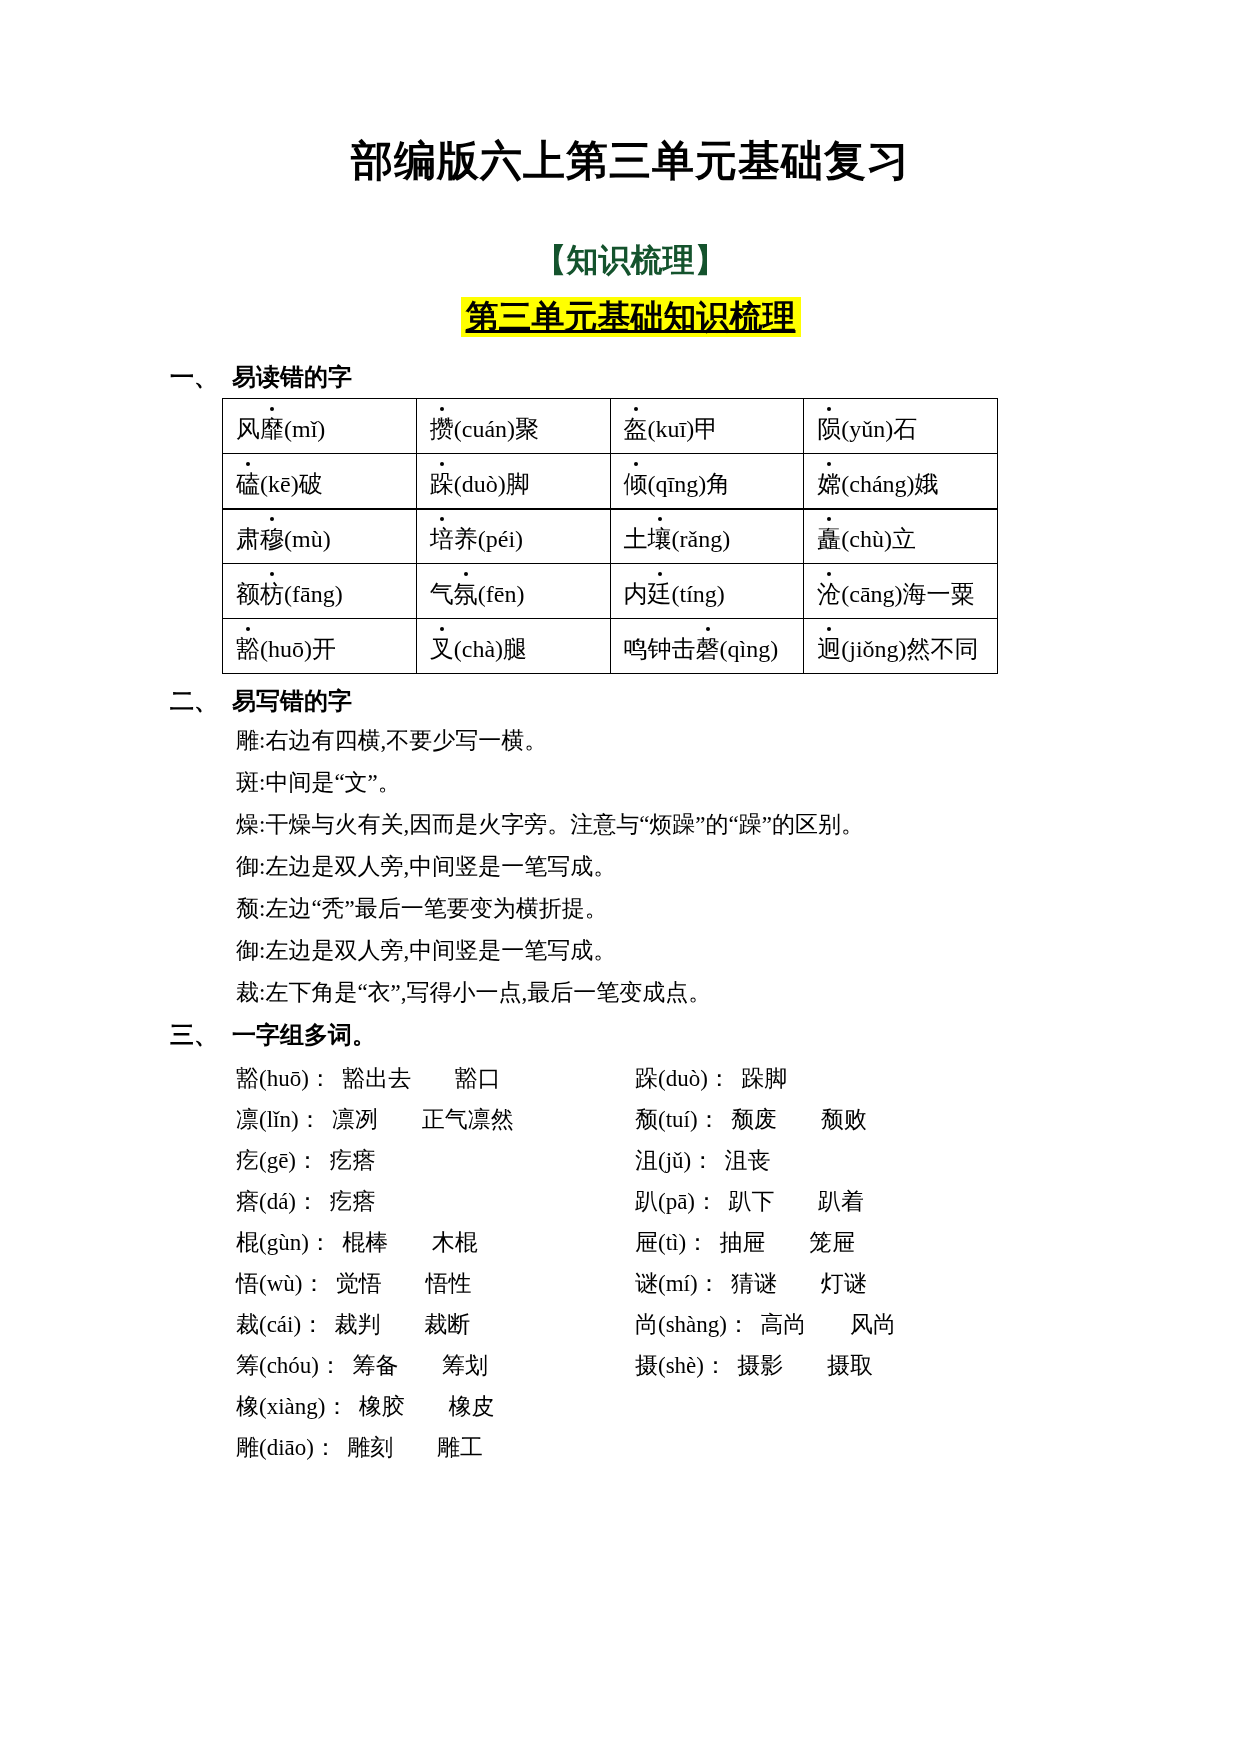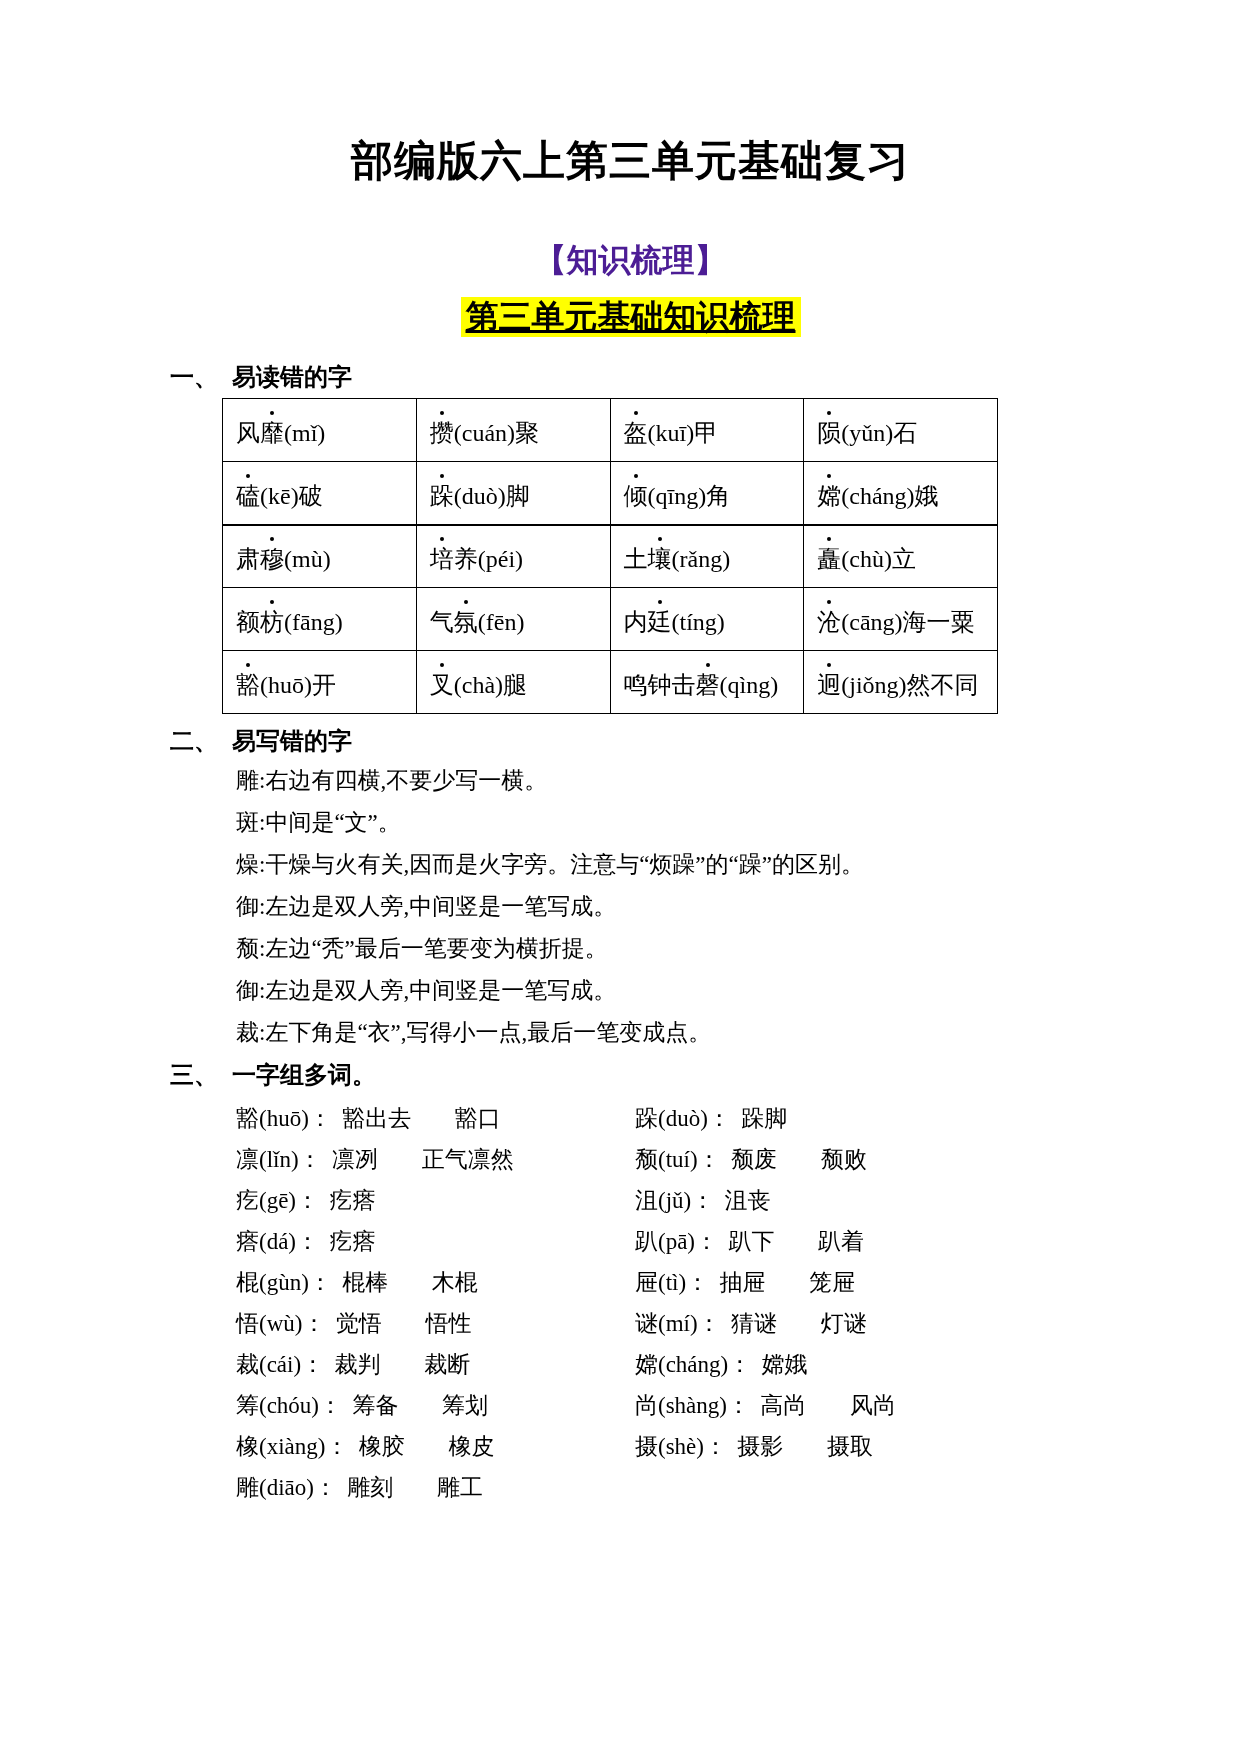--- a/index.html
+++ b/index.html
@@ -39,21 +39,21 @@
   .sec1-h { margin-top:16px; }
   .sec2-h { margin-top:12px; }
   .sec3-h { margin-top:6px; }
 
   table.readings {
     border-collapse:collapse; table-layout:fixed;
     width:776px; margin:6px 0 0 52px;
   }
   table.readings td {
     border:1px solid #000;
-    height:63px; box-sizing:border-box;
+    height:55px; box-sizing:border-box;
     padding:10px 4px 4px 13px;
     font-size:24px; line-height:28px;
     vertical-align:middle;
     overflow:visible; white-space:nowrap;
   }
   table.readings tr.thick td { border-top-width:2px; }
   .em { position:relative; display:inline-block; }
   .em::before {
     content:""; position:absolute;
     top:-8px; left:50%; transform:translateX(-50%);
@@ -74,21 +74,21 @@
   .wl-head { margin-right:0.45em; }
   .word + .word { margin-left:1.9em; }
 </style>
 </head>
 <body>
 
 <div class="page">
 
   <h1 class="doc-title">部编版六上第三单元基础复习</h1>
 
-  <h2 class="knowledge-h" style="color: #4c1d95; text-align: center;">【知识梳理】</h2>
+  <h2 class="knowledge-h" style="color: #14532d; text-align: center;">【知识梳理】</h2>
 
   <div class="hl-wrap">
     <span class="hl" style="background: rgb(255, 255, 0); text-decoration: underline;">第三单元基础知识梳理</span>
   </div>
 
   <div class="sec-h sec1-h">
     <span class="num">一、</span><span>易读错的字</span>
   </div>
 
   <table class="readings">
@@ -157,19 +157,18 @@
         <li><span class="wl-head">橡(xiàng)：</span><span class="word">橡胶</span><span class="word">橡皮</span></li>
         <li><span class="wl-head">雕(diāo)：</span><span class="word">雕刻</span><span class="word">雕工</span></li>
       </ul>
     <ul class="wl-col right">
         <li><span class="wl-head">跺(duò)：</span><span class="word">跺脚</span></li>
         <li><span class="wl-head">颓(tuí)：</span><span class="word">颓废</span><span class="word">颓败</span></li>
         <li><span class="wl-head">沮(jǔ)：</span><span class="word">沮丧</span></li>
         <li><span class="wl-head">趴(pā)：</span><span class="word">趴下</span><span class="word">趴着</span></li>
         <li><span class="wl-head">屉(tì)：</span><span class="word">抽屉</span><span class="word">笼屉</span></li>
         <li><span class="wl-head">谜(mí)：</span><span class="word">猜谜</span><span class="word">灯谜</span></li>
-        <li><span class="wl-head">嫦(cháng)：</span><span class="word">嫦娥</span></li>
         <li><span class="wl-head">尚(shàng)：</span><span class="word">高尚</span><span class="word">风尚</span></li>
         <li><span class="wl-head">摄(shè)：</span><span class="word">摄影</span><span class="word">摄取</span></li>
       </ul>
   </div>
 
 </div>
 
 </body></html>

